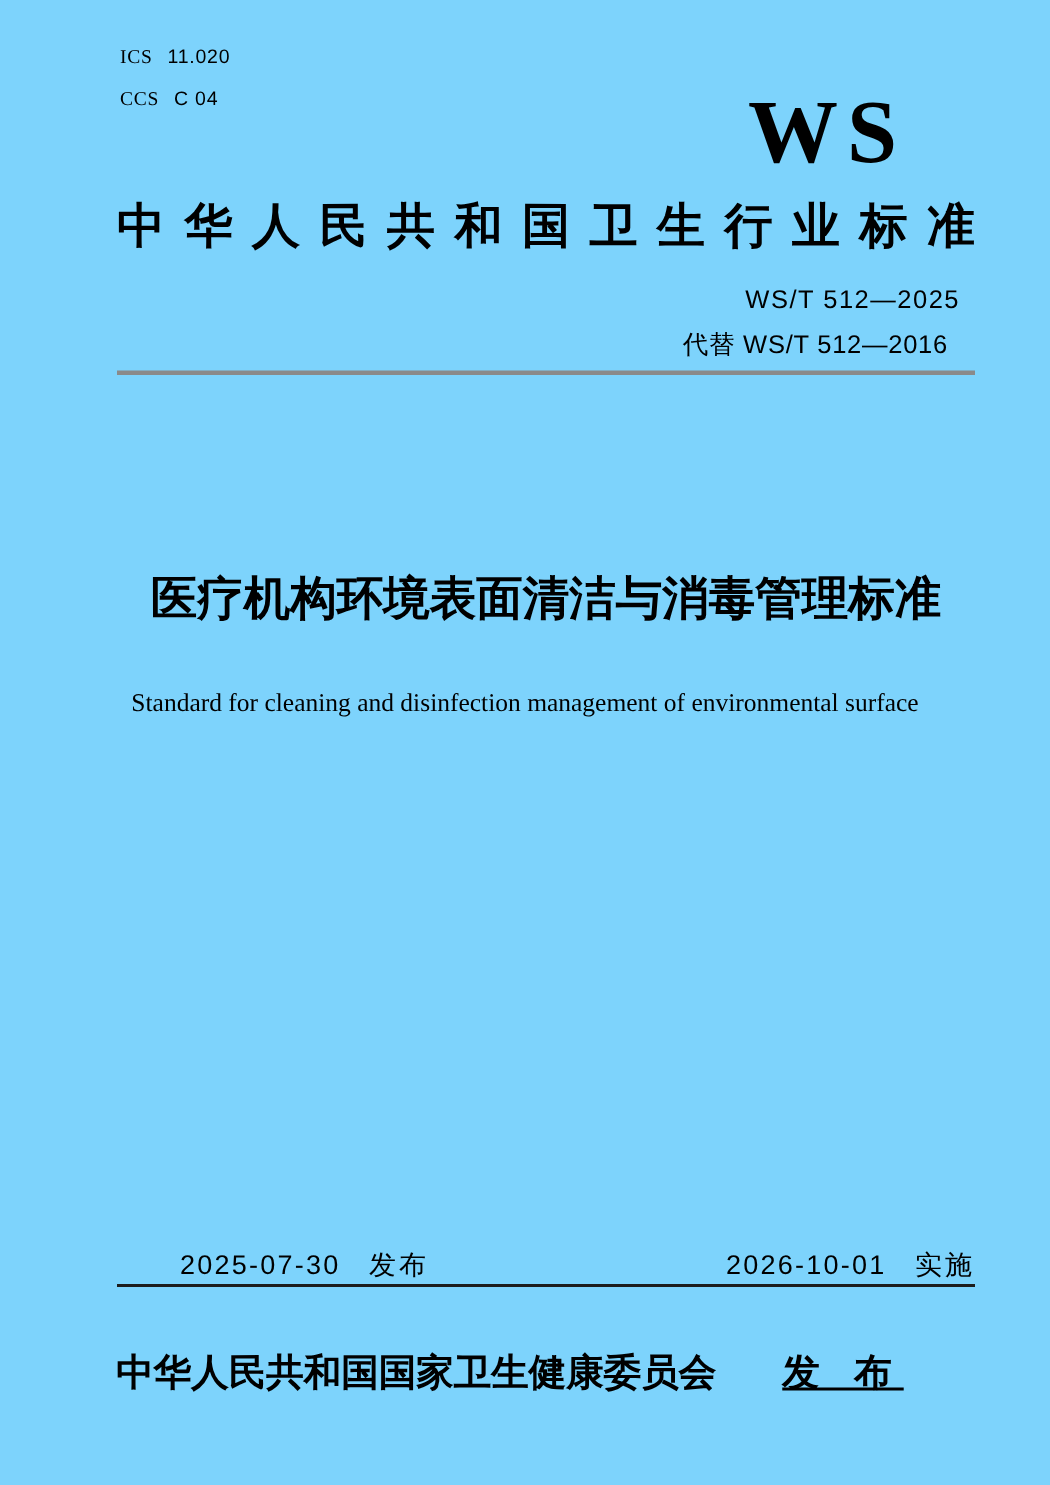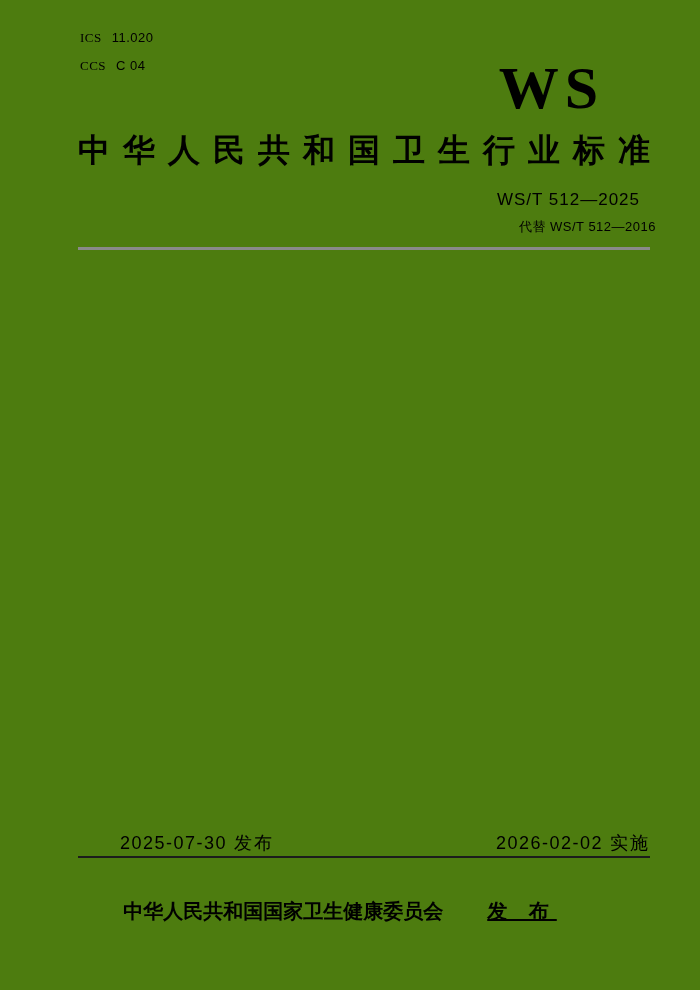--- a/index.html
+++ b/index.html
@@ -4,21 +4,21 @@
 <style>
   html, body {
     margin: 0;
     padding: 0;
     background: #ffffff;
   }
   #page {
     position: relative;
     width: 700px;
     height: 990px;
-    background: #4d7c0f;
+    background: #7dd3fc;
     overflow: hidden;
     font-family: "Liberation Sans", sans-serif;
     color: #000000;
   }
   .abs { position: absolute; }
 
   
   .code-line {
     left: 80px;
     font-size: 13px;
@@ -65,22 +65,22 @@
     top: 190px;
     right: 60px;
     font-size: 17px;
     letter-spacing: 1px;
     text-align: right;
     white-space: nowrap;
     margin-left: 28px;
   }
   #replaces-note {
     top: 218px;
-    right: 44px;
-    font-size: 13px;
+    right: 68px;
+    font-size: 17px;
     letter-spacing: 0.5px;
     text-align: left;
     white-space: nowrap;
   }
 
   .rule {
     left: 78px;
     width: 572px;
   }
   #rule-top {
@@ -122,31 +122,31 @@
   #dates-row {
     left: 78px;
     top: 831px;
     width: 572px;
     display: flex;
     justify-content: space-between;
     font-size: 18px;
     white-space: nowrap;
   }
   .date-value { letter-spacing: 1.5px; margin-left: 42px; }
-  .date-label { margin-left: 7px; letter-spacing: 2px; }
+  .date-label { margin-left: 19px; letter-spacing: 2px; }
 
   
   #publisher-row {
     left: 0;
     top: 898px;
     width: 680px;
     display: flex;
     justify-content: center;
     align-items: center;
-    font-size: 20px;
+    font-size: 25px;
     font-weight: 600;
     white-space: nowrap;
   }
   #publish-gap {
     display: inline-block;
     width: 44px;
   }
   #publish-label { letter-spacing: 8px; text-decoration: underline; }
 </style>
 </head>
@@ -179,29 +179,31 @@
       <span>标</span>
       <span>准</span>
     </div>
 
   <div class="abs" id="standard-number">WS/T 512—2025</div>
 
   <div class="abs" id="replaces-note">代替 WS/T 512—2016</div>
 
   <div class="abs rule" id="rule-top"></div>
 
-
+  <div class="abs" id="title-zh">医疗机构环境表面清洁与消毒管理标准</div>
+
+  <div class="abs title-en" id="title-en-1">Standard for cleaning and disinfection management of environmental surface</div>
 
 
   <div class="abs" id="dates-row">
     <div>
       <span class="date-value">2025-07-30</span><span class="date-label">发布</span>
     </div>
     <div>
-      <span class="date-value">2026-02-02</span><span class="date-label">实施</span>
+      <span class="date-value">2026-10-01</span><span class="date-label">实施</span>
     </div>
   </div>
 
   <div class="abs rule" id="rule-bottom"></div>
 
   <div class="abs" id="publisher-row">
     <span>中华人民共和国国家卫生健康委员会</span>
     <span id="publish-gap"></span>
     <span id="publish-label">发 布</span>
   </div>

